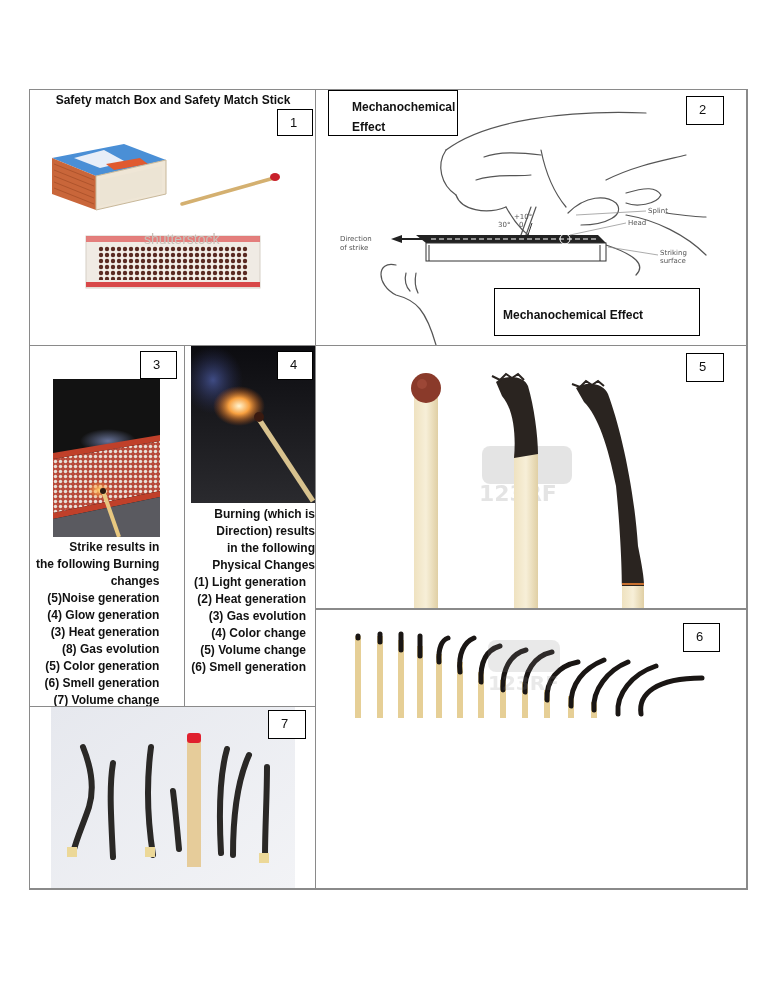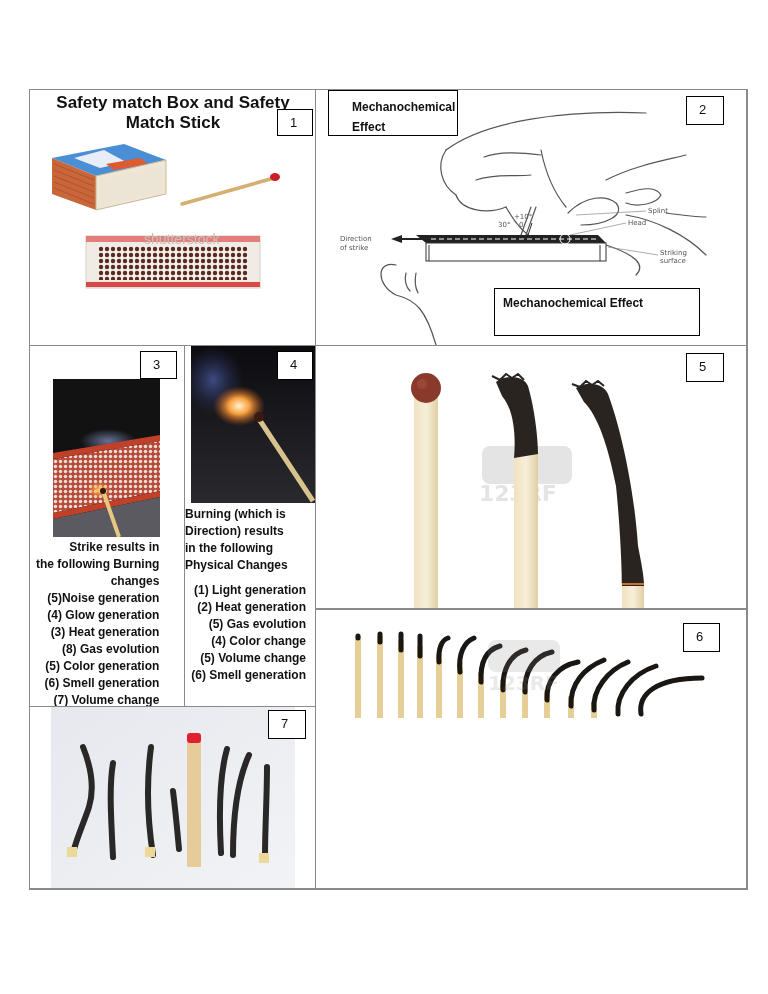--- a/index.html
+++ b/index.html
@@ -12,24 +12,24 @@
     .line { position: absolute; background: #8a8a8a; }
     .cell { position: absolute; overflow: hidden; }
     .numbox {
       position: absolute; background: #fff; border: 1px solid #000;
       font-size: 13px; padding: 5px 0 0 12px; color: #111;
     }
     .lbox {
       position: absolute; background: #fff; border: 1px solid #000;
       font-size: 12px; font-weight: bold; padding: 6px 0 0 8px; line-height: 20px;
     }
-    .title1 { position: absolute; left: 0; width: 286px; top: 3px; text-align: center; font-size: 17px; font-weight: bold; }
+    .title1 { position: absolute; left: 0; width: 286px; top: 3px; text-align: center; font-size: 12px; font-weight: bold; }
     .txt { position: absolute; font-size: 12px; font-weight: bold; line-height: 17px; text-align: right; }
     .txt div { white-space: nowrap; }
-    .center { text-align: left; }
+    .center { text-align: right; }
     svg { display: block; }
   </style>
 </head>
 <body>
 
 <div class="line" style="left:29px;top:89px;width:719px;height:1px;"></div>
 <div class="line" style="left:29px;top:888px;width:719px;height:2px;"></div>
 <div class="line" style="left:29px;top:89px;width:1px;height:800px;"></div>
 <div class="line" style="left:746px;top:89px;width:2px;height:800px;"></div>
 <div class="line" style="left:315px;top:89px;width:1px;height:800px;"></div>
@@ -119,21 +119,21 @@
       <line x1="240" y1="120" x2="310" y2="116"></line>
       <line x1="234" y1="140" x2="290" y2="128"></line>
       <line x1="272" y1="152" x2="322" y2="160"></line>
     </g>
   </svg>
   <div class="lbox" style="left:12px;top:0px;width:130px;height:46px;padding-left:23px;">
     <div>Mechanochemical</div>
     <div>Effect</div>
   </div>
   <div class="numbox" style="left:370px;top:6px;width:38px;height:29px;">2</div>
-  <div class="lbox" style="left:178px;top:198px;width:206px;height:48px;padding-top:4px;">
+  <div class="lbox" style="left:178px;top:198px;width:206px;height:48px;padding-top:16px;">
     <div>Mechanochemical Effect</div>
   </div>
 </div>
 
 <div class="cell" style="left:30px;top:346px;width:154px;height:360px;">
   <svg style="position:absolute;left:23px;top:33px;" width="107" height="158" viewBox="0 0 107 158">
     <defs>
       <pattern id="holes3" width="5" height="5" patternUnits="userSpaceOnUse">
         <rect width="5" height="5" fill="#b84a3a"></rect>
         <circle cx="2.5" cy="2.5" r="1.7" fill="#e8e0d8"></circle>
@@ -196,24 +196,24 @@
     <line x1="66" y1="70" x2="122" y2="155" stroke="#d8c28e" stroke-width="5"></line>
     <circle cx="68" cy="71" r="5" fill="#3a1a10"></circle>
   </svg>
   <div class="numbox" style="left:92px;top:5px;width:36px;height:29px;background:#fff;">4</div>
   <div class="txt center" style="left:0;top:160px;width:130px;">
     <div>Burning (which is</div>
     <div>Direction) results</div>
     <div>in the following</div>
     <div>Physical Changes</div>
   </div>
-  <div class="txt" style="left:6px;top:236px;">
+  <div class="txt" style="left:6px;top:228px;">
     <div style="padding-left:3px;">(1) Light generation</div>
     <div>(2) Heat generation</div>
-    <div>(5) Gas evolution</div>
+    <div>(3) Gas evolution</div>
     <div>(4) Color change</div>
     <div>(5) Volume change</div>
     <div>(6) Smell generation</div>
   </div>
 </div>
 
 <div class="cell" style="left:316px;top:346px;width:430px;height:262px;">
   <svg style="position:absolute;left:0;top:0;" width="430" height="262" viewBox="0 0 430 262">
     <defs>
       <linearGradient id="wood5" x1="0" y1="0" x2="1" y2="0">

